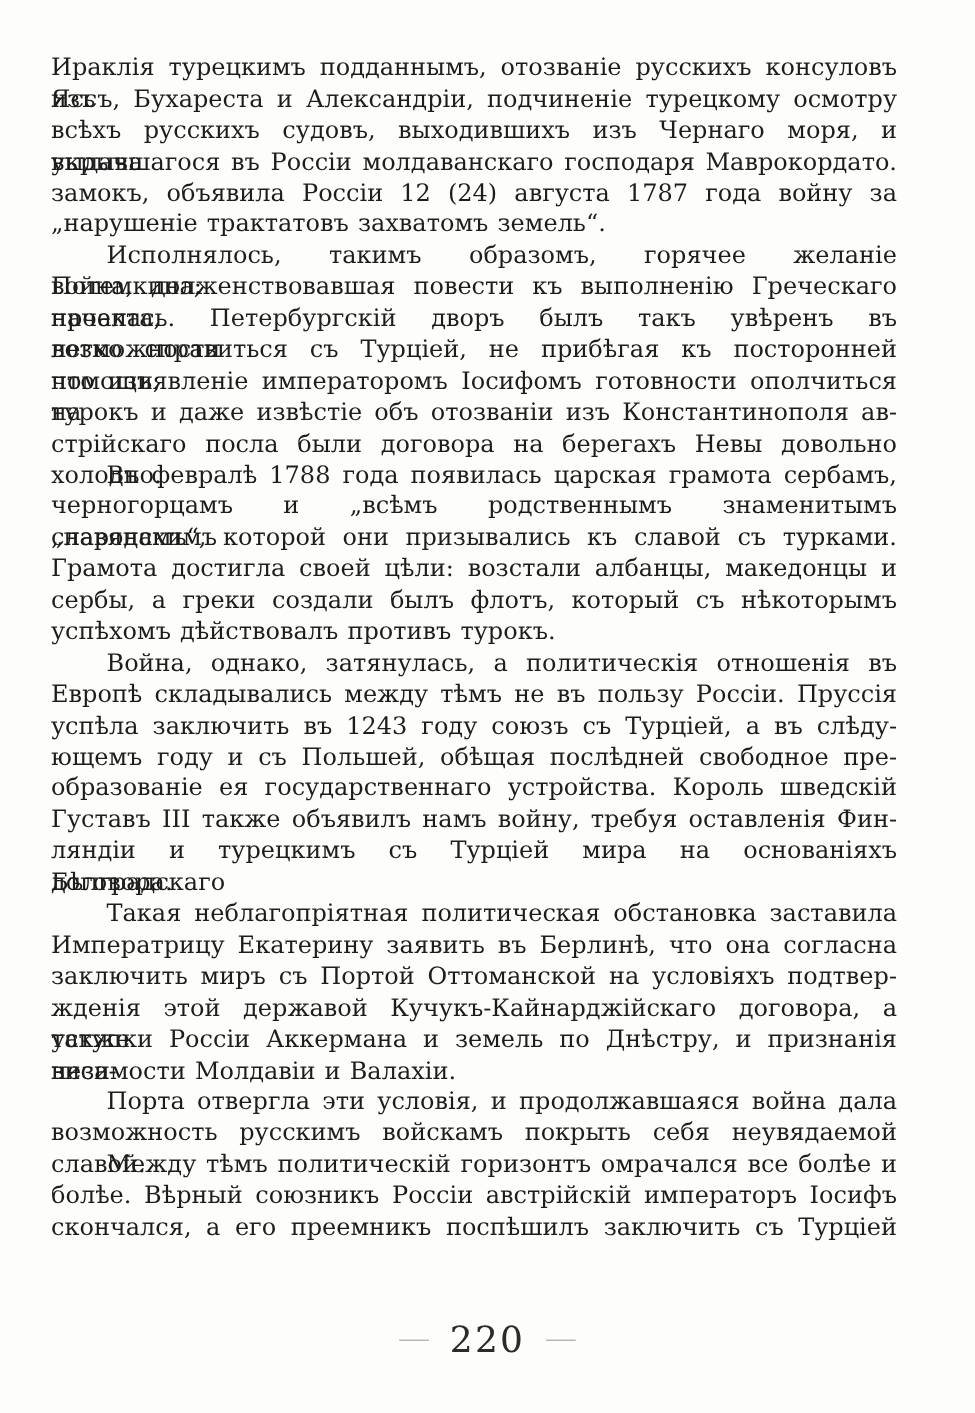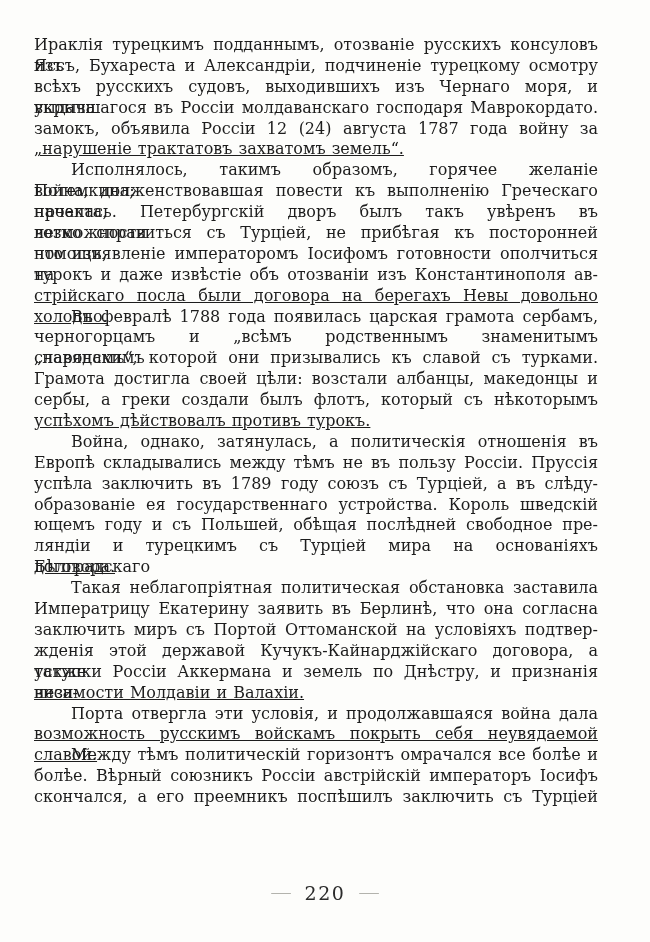--- a/index.html
+++ b/index.html
@@ -34,21 +34,20 @@
   .line {
     font-size: 16px;
     line-height: 20.9px;
     height: 20.9px;
     text-align: justify;
     text-align-last: justify;
     word-spacing: 1px;
   }
   .line.last {
     text-align-last: left;
-    text-decoration: underline;
   }
   .line.indent {
     text-indent: 37px;
   }
   .footer {
     position: absolute;
     left: 0;
     top: 881px;
     width: 650px;
     display: flex;
@@ -58,21 +57,21 @@
   }
   .footer .dash {
     color: #a8a8a2;
     font-size: 16px;
     line-height: 1;
     display: inline-block;
     transform: scaleX(1.35) scaleY(0.75);
   }
   .footer .page-number {
     color: #2b2b2b;
-    font-size: 19px;
+    font-size: 24px;
     line-height: 24px;
     letter-spacing: 1.5px;
     text-align: center;
   }
 </style>
 </head>
 <body>
 
 <div class="page">
   <div class="text-block">
@@ -97,23 +96,24 @@
         <div class="line indent">Въ февралѣ 1788 года появилась царская грамота сербамъ,</div>
         <div class="line">черногорцамъ и „всѣмъ родственнымъ знаменитымъ славянскимъ</div>
         <div class="line">„народамъ“, которой они призывались къ славой съ турками.</div>
         <div class="line">Грамота достигла своей цѣли: возстали албанцы, македонцы и</div>
         <div class="line">сербы, а греки создали былъ флотъ, который съ нѣкоторымъ</div>
         <div class="line last">успѣхомъ дѣйствовалъ противъ турокъ.</div>
       </div>
       <div class="paragraph">
         <div class="line indent">Война, однако, затянулась, а политическія отношенія въ</div>
         <div class="line">Европѣ складывались между тѣмъ не въ пользу Россіи. Пруссія</div>
-        <div class="line">успѣла заключить въ 1789 году союзъ съ Турціей, а въ слѣду-</div>
+        <div class="line">успѣла заключить въ 1243 году союзъ съ Турціей, а въ слѣду-</div>
+        <div class="line">ющемъ году и съ Польшей, обѣщая послѣдней свободное пре-</div>
         <div class="line">образованіе ея государственнаго устройства. Король шведскій</div>
-        <div class="line">ющемъ году и съ Польшей, обѣщая послѣдней свободное пре-</div>
+        <div class="line">Густавъ III также объявилъ намъ войну, требуя оставленія Фин-</div>
         <div class="line">ляндіи и турецкимъ съ Турціей мира на основаніяхъ Бѣлградскаго</div>
         <div class="line last">договора.</div>
       </div>
       <div class="paragraph">
         <div class="line indent">Такая неблагопріятная политическая обстановка заставила</div>
         <div class="line">Императрицу Екатерину заявить въ Берлинѣ, что она согласна</div>
         <div class="line">заключить миръ съ Портой Оттоманской на условіяхъ подтвер-</div>
         <div class="line">жденія этой державой Кучукъ-Кайнарджійскаго договора, а также</div>
         <div class="line">уступки Россіи Аккермана и земель по Днѣстру, и признанія неза-</div>
         <div class="line last">висимости Молдавіи и Валахіи.</div>

